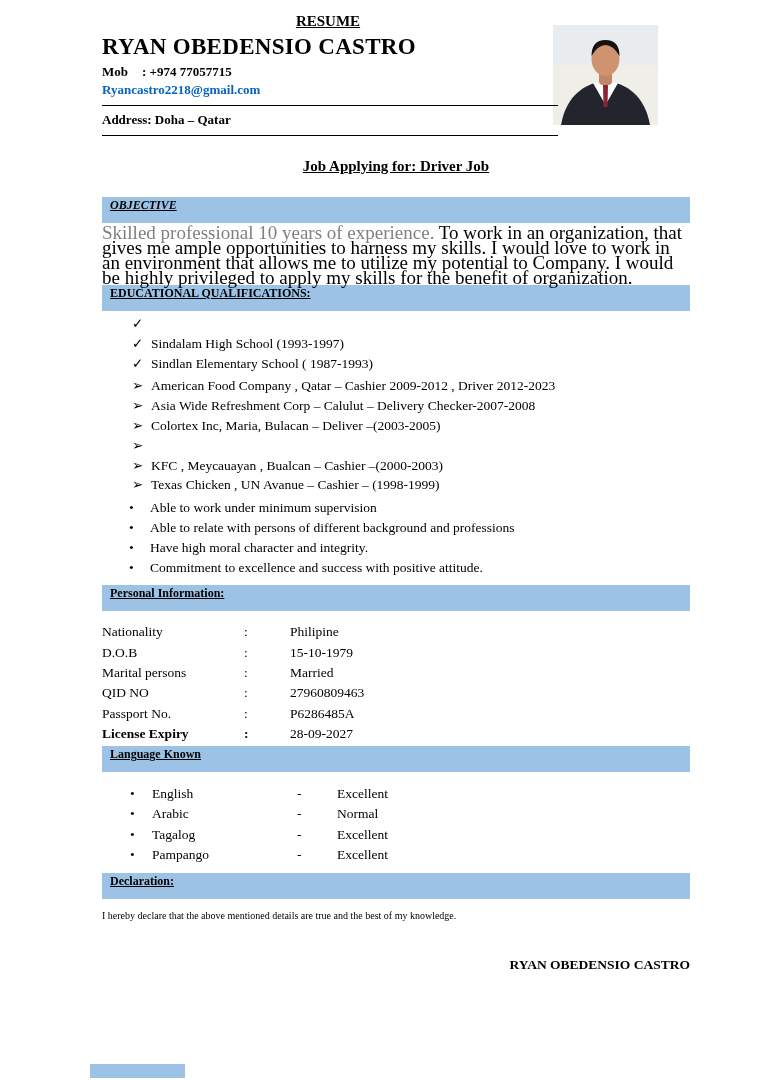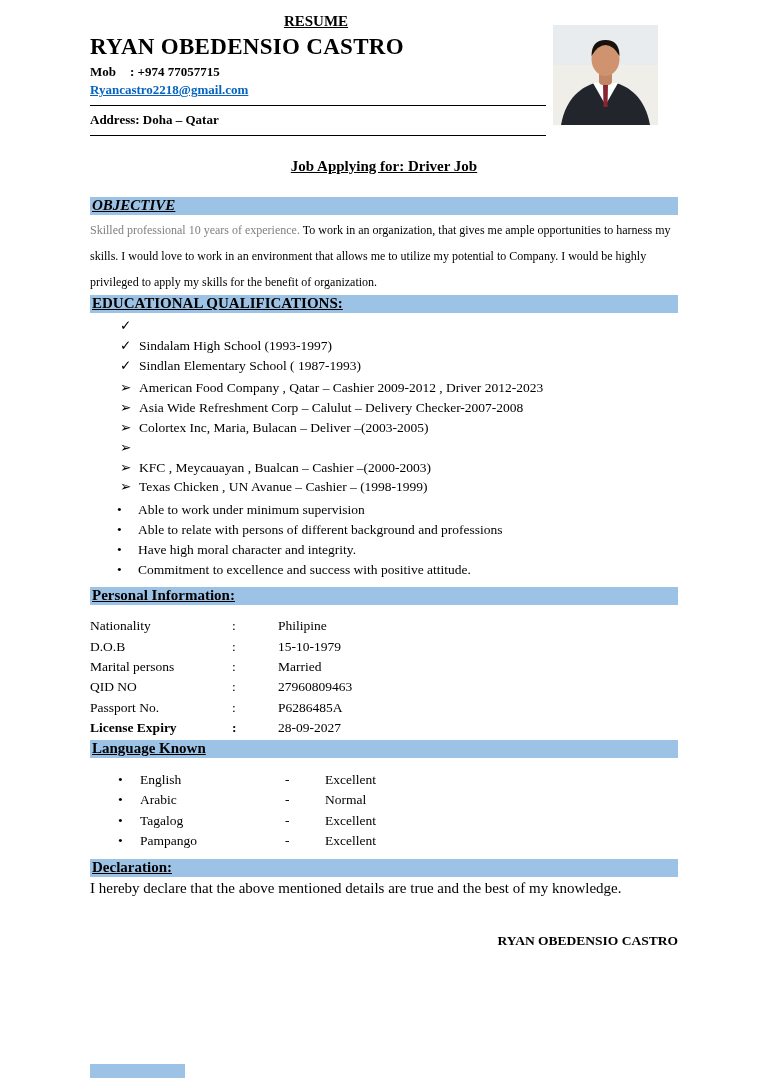--- a/index.html
+++ b/index.html
@@ -7,70 +7,70 @@
   .page {
     position: relative;
     width: 768px;
     height: 1086px;
     margin: 0 auto;
     background: #ffffff;
     font-family: "Liberation Serif", serif;
     color: #000;
     overflow: hidden;
   }
-  .content { position: absolute; left: 90px; top: 0; width: 588px; }
+  .content { position: absolute; left: 102px; top: 0; width: 588px; }
 
   .resume-title { margin-top: 13px; width: 452px; text-align: center; font-size: 15px; font-weight: 700; }
   .resume-title span { text-decoration: underline; }
   .name { margin-top: 4px; font-size: 23px; font-weight: 700; letter-spacing: .3px; }
   .mobline { margin-top: 4px; font-size: 13px; font-weight: 700; }
   .mob-label { display: inline-block; width: 40px; }
   .emailline { margin-top: 2px; font-size: 13px; font-weight: 700; }
-  .email { color: var(--link, #0563C1); text-decoration: underline; cursor: pointer; }
+  .email { color: var(--link, #0563C1); cursor: pointer; }
   .rule { margin-top: 7px; width: 456px; border-top: 1.5px solid #000; height: 0; }
   .address { margin-top: 6px; font-size: 13px; font-weight: 700; }
 
   .job-line { margin-top: 22px; font-size: 15px; font-weight: 700; text-align: center; }
   .job-line span { text-decoration: underline; }
 
   .bar {
     background: var(--bar, #9CC2E5);
-    height: 18px; line-height: 17px;
-    padding-left: 2px;
-    font-size: 15px; font-weight: 700;
+    height: 26px; line-height: 17px;
+    padding-left: 8px;
+    font-size: 12px; font-weight: 700;
   }
   .bar .t { text-decoration: underline; }
   .bar.it .t { font-style: italic; }
   .mt22 { margin-top: 22px; }
   .mt12 { margin-top: 12px; }
   .mt8  { margin-top: 8px; }
   .mt2  { margin-top: 2px; }
   .mt0  { margin-top: 0; }
 
-  .para { font-size: 12px; line-height: 26px; margin-top: 2px; }
+  .para { font-size: 19px; line-height: 15px; margin-top: 2px; }
   .gray { color: #808080; }
 
   .list { margin: 3px 0 3px 0; }
   .li { display: flex; font-size: 13.5px; line-height: 19.8px; }
   .li .b { margin-left: 30px; width: 19px; flex: none; }
   .li.dot .b { margin-left: 27px; width: 21px; }
 
   .pi-table { margin: 11px 0 2px 0; }
   .pi-row { display: flex; font-size: 13.5px; line-height: 20.3px; }
   .pi-label { width: 142px; flex: none; }
   .pi-sep { width: 46px; flex: none; }
   .bold { font-weight: 700; }
 
   .lang-table { margin: 12px 0 4px 0; }
   .lang-row { display: flex; font-size: 13.5px; line-height: 20.3px; }
   .lang-b { margin-left: 28px; width: 22px; flex: none; }
   .lang-name { width: 145px; flex: none; }
   .lang-sep { width: 40px; flex: none; }
 
-  .decl-text { margin-top: 3px; font-size: 15px; }
+  .decl-text { margin-top: 11px; font-size: 10px; }
   .signature { margin-top: 36px; text-align: right; font-size: 13.5px; font-weight: 700; }
 
   .photo { position: absolute; left: 553px; top: 25px; width: 105px; height: 100px; }
   .bottom-bar { position: absolute; left: 90px; top: 1064px; width: 95px; height: 14px; background: var(--bar, #9CC2E5); }
 </style>
 </head>
 <body>
 
 <div class="page">
 

